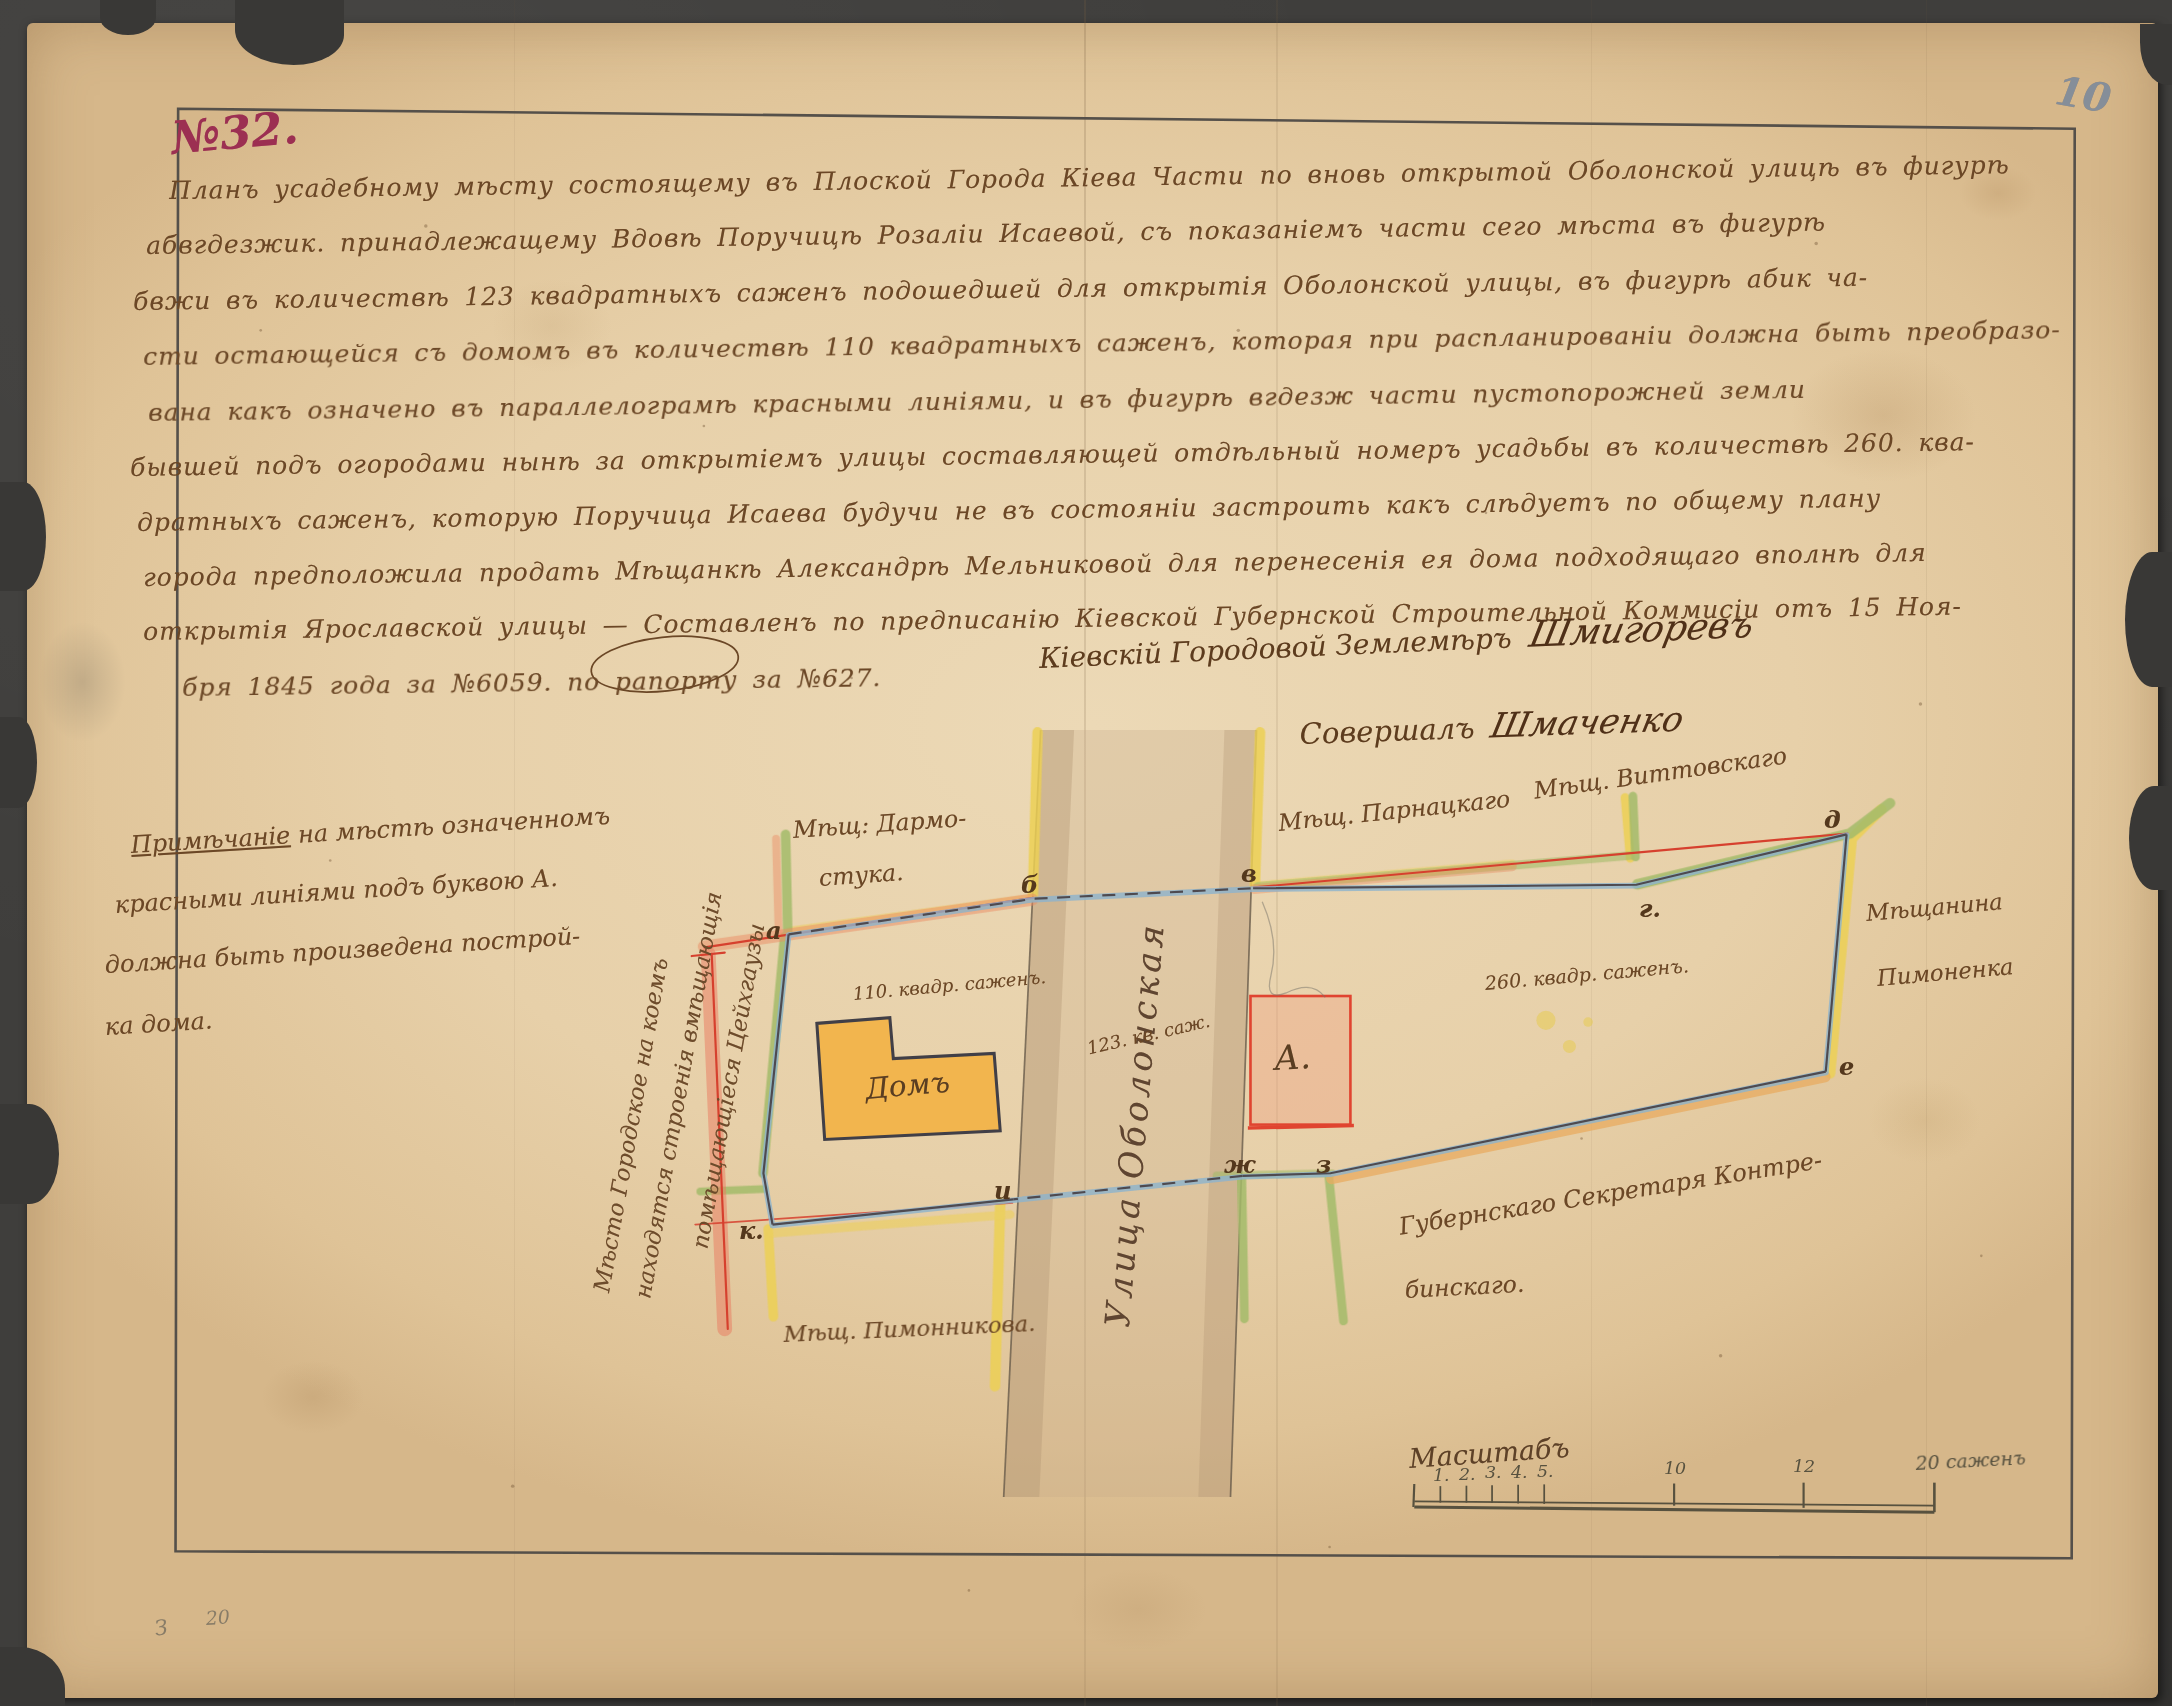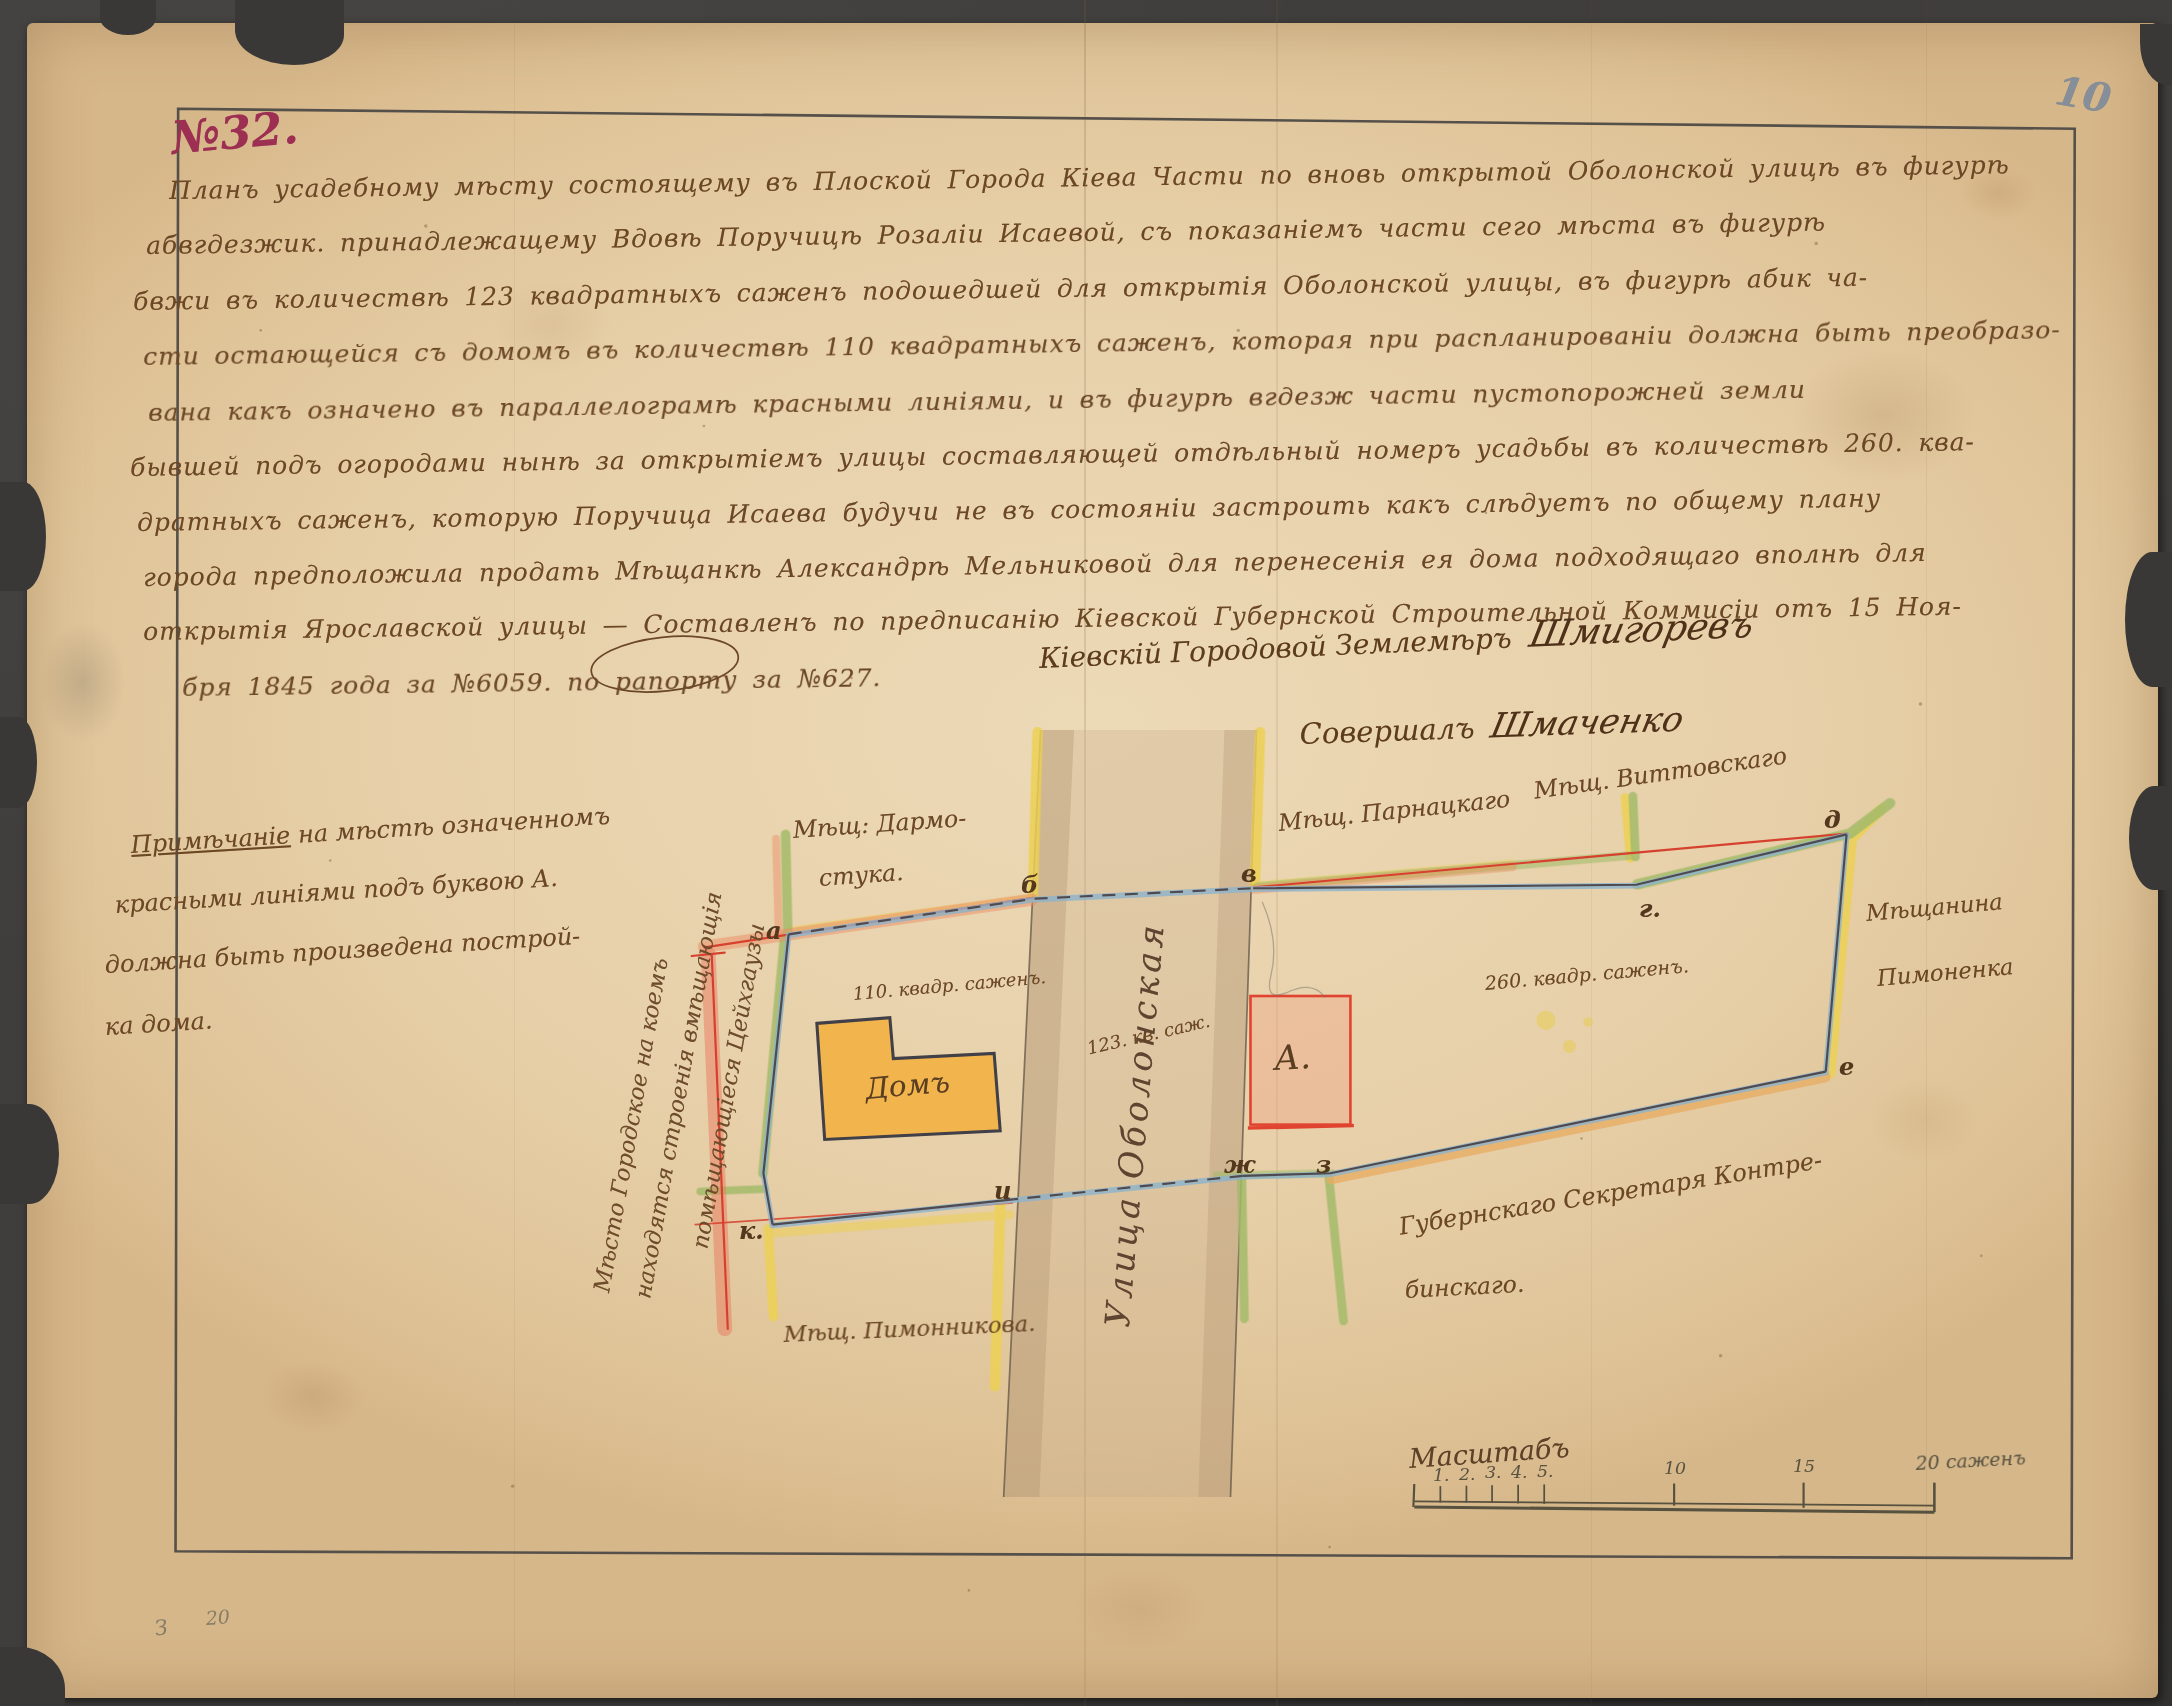--- a/index.html
+++ b/index.html
@@ -260,18 +260,18 @@
 <div class="hw corner-letter" style="left:994px;top:1176px;">и</div>
 <div class="hw corner-letter" style="left:739px;top:1216px;">к.</div>
 
 <div class="hw" style="left:1408px;top:1443px;font-size:27px;transform:rotate(-4deg);color:#5d4128;">Масштабъ</div>
 <div class="hw scale-num" style="left:1433px;top:1465px;">1.</div>
 <div class="hw scale-num" style="left:1459px;top:1464px;">2.</div>
 <div class="hw scale-num" style="left:1485px;top:1462px;">3.</div>
 <div class="hw scale-num" style="left:1511px;top:1462px;">4.</div>
 <div class="hw scale-num" style="left:1537px;top:1461px;">5.</div>
 <div class="hw scale-num" style="left:1664px;top:1458px;">10</div>
-<div class="hw scale-num" style="left:1793px;top:1456px;">15</div>
+<div class="hw scale-num" style="left:1793px;top:1456px;">12</div>
 <div class="hw scale-num" style="left:1915px;top:1452px;font-size:19px;transform:rotate(-3deg);">20 саженъ</div>
 
 <div class="hw pencil" style="left:153px;top:1617px;font-size:21px;transform:rotate(-8deg);">З</div>
 <div class="hw pencil" style="left:205px;top:1607px;font-size:19px;transform:rotate(-4deg);">20</div>
 
 
 </body></html>

